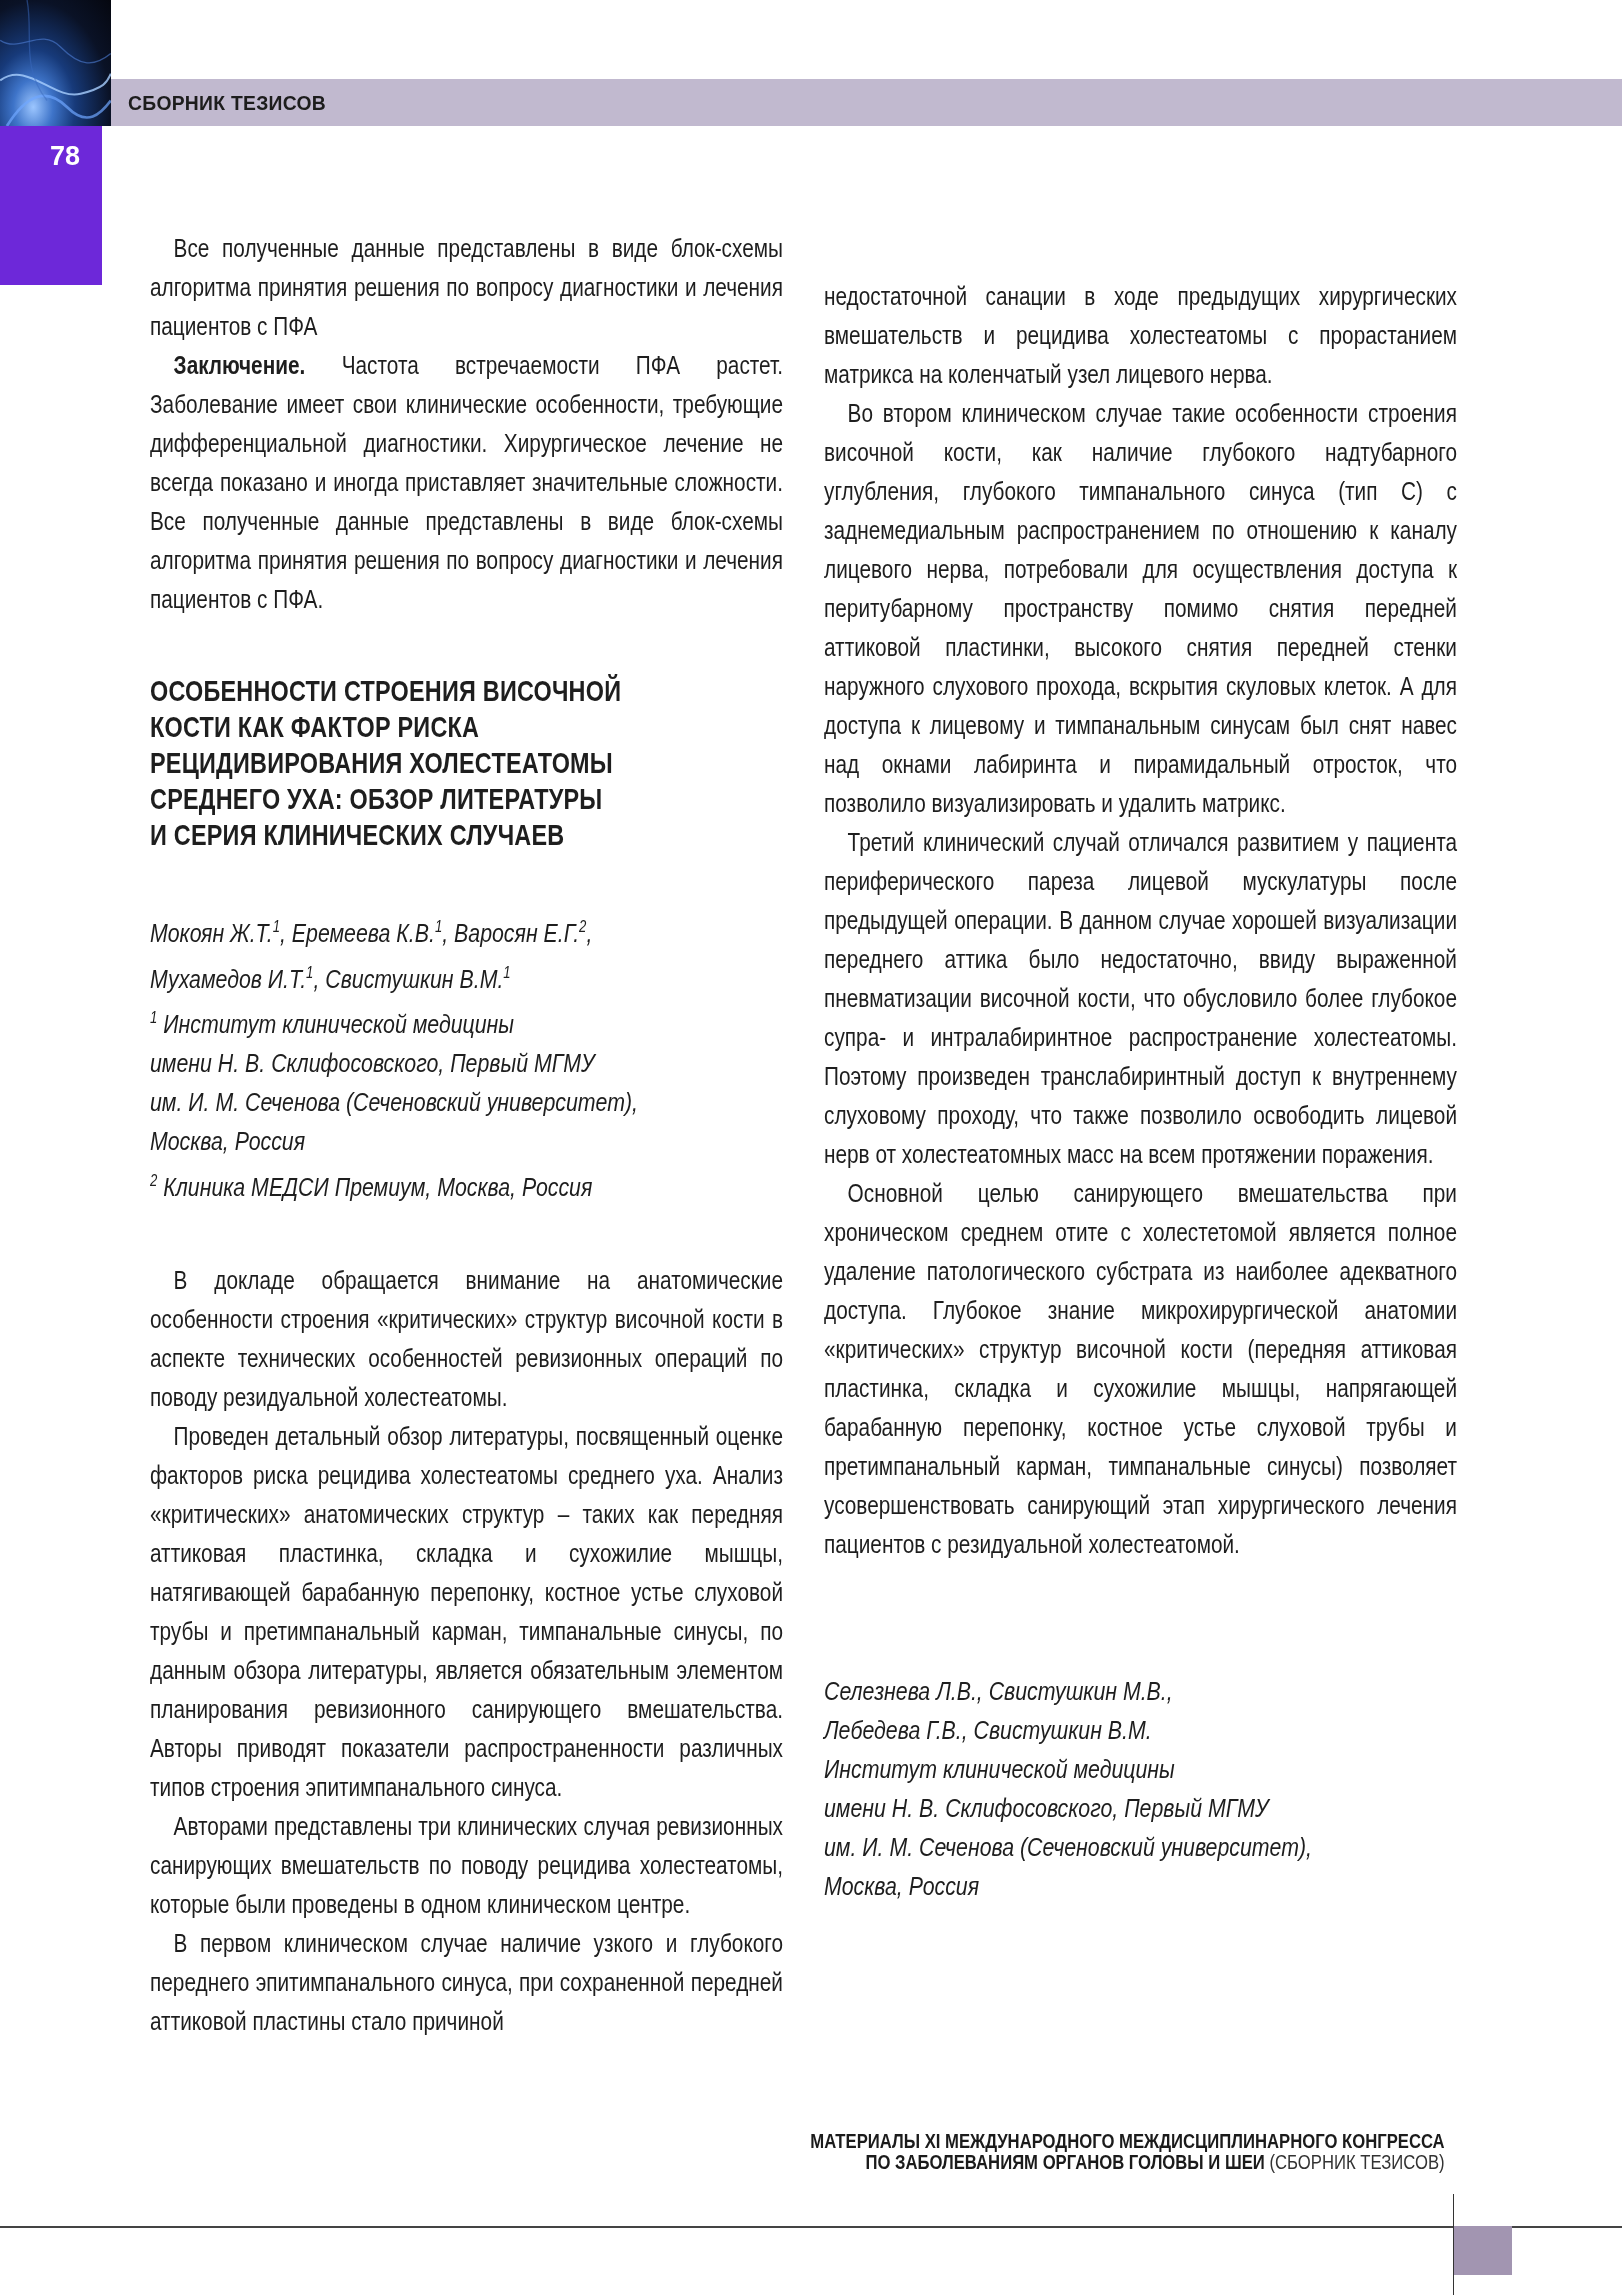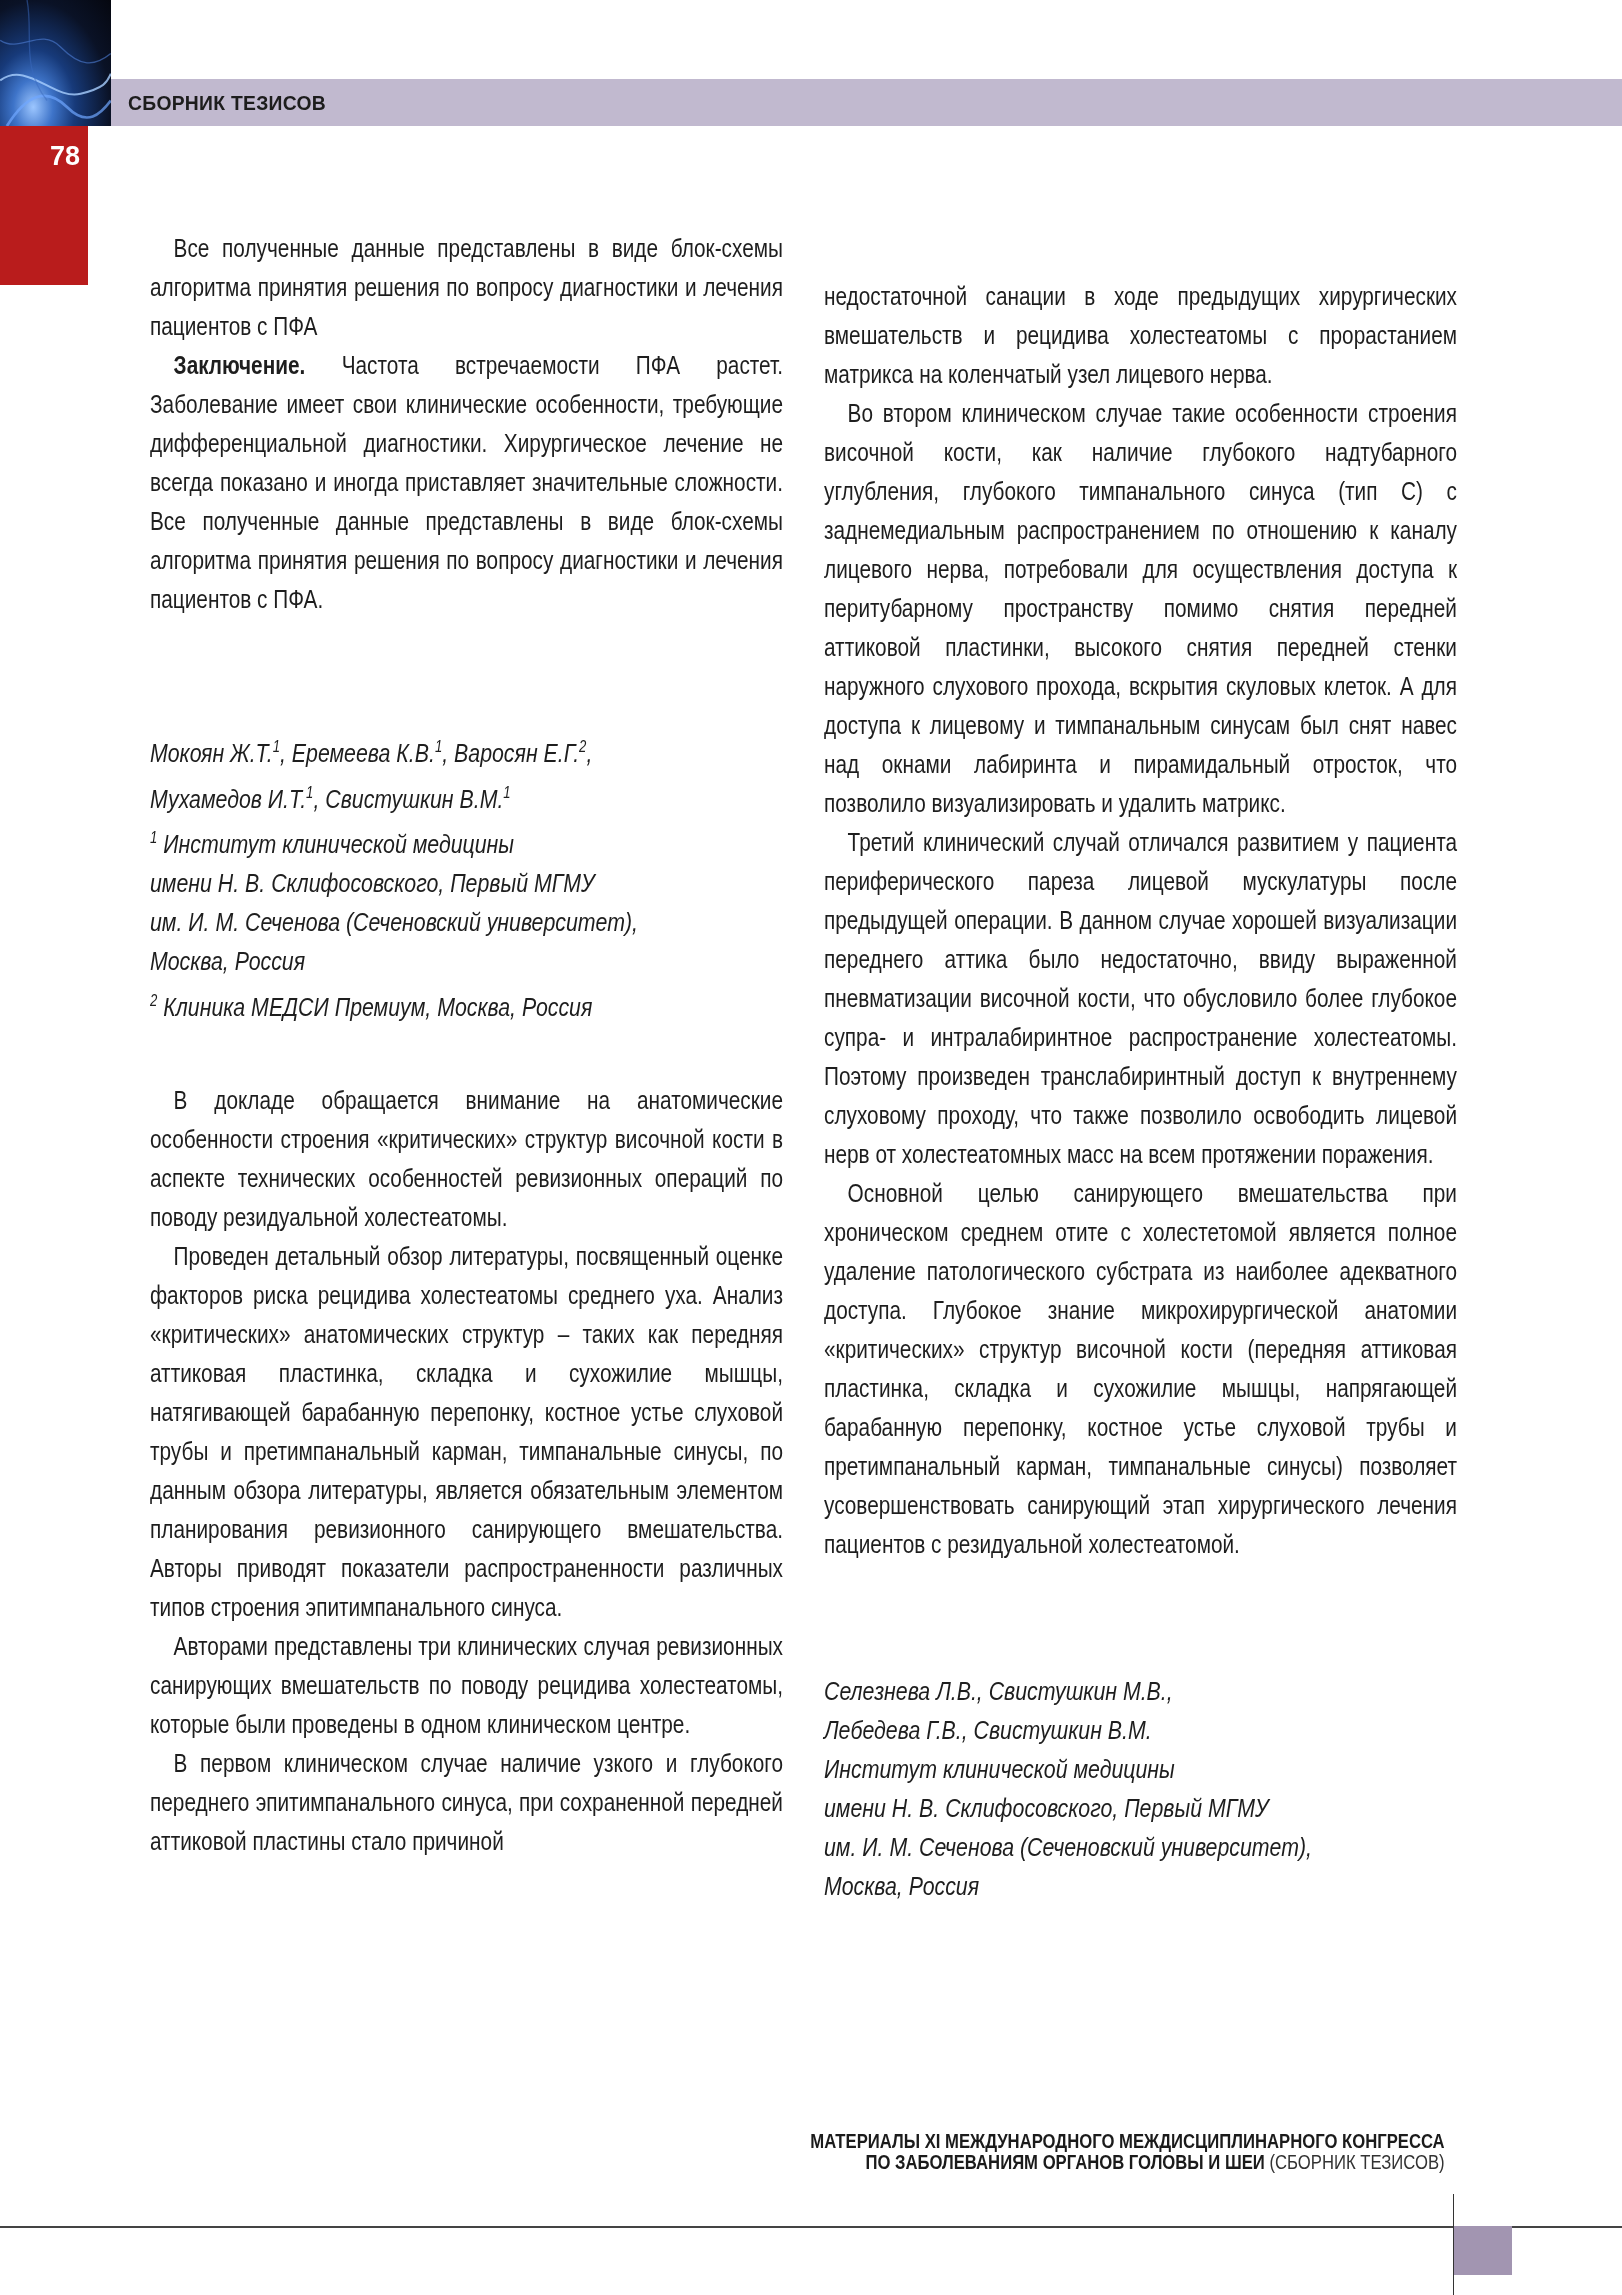--- a/index.html
+++ b/index.html
@@ -2,21 +2,21 @@
 <html style="font-size:10.7px"><head>
 <meta charset="utf-8">
 <style>
   html,body{margin:0;padding:0;background:#fff;}
   body{width:1623px;height:2295px;position:relative;overflow:hidden;font-family:"Liberation Sans",sans-serif;color:#1e1e1e;}
   .corner-img{position:absolute;left:0;top:0;width:111px;height:126px;
     background:radial-gradient(ellipse at 30% 85%,#9cc6ff 0%,#3e74c9 18%,#173a7a 38%,#0a1226 70%,#05070f 100%);}
   .corner-img svg{position:absolute;left:0;top:0}
   .header-bar{position:absolute;left:111px;top:79px;width:1512px;height:47px;background:#c1b9cf;}
   .header-title{position:absolute;left:17.4px;top:12px;font-size:21px;font-weight:bold;letter-spacing:0.3px;color:#1d1d1d;transform:scaleX(0.92);transform-origin:left;}
-  .side-bar{position:absolute;left:0;top:126px;width:88px;height:159px;background:#b91c1c;}
+  .side-bar{position:absolute;left:0;top:126px;width:102px;height:159px;background:#6d28d9;}
   .page-num{position:absolute;left:0;width:80px;text-align:right;top:14.7px;font-size:27px;font-weight:bold;color:#fff;}
   .col{position:absolute;top:229px;width:633px;font-size:26px;line-height:39px;}
   .col-left{left:150px;}
   .col-right{left:824px;margin-top:48px;}
   .p{text-align:justify;text-align-last:left;margin:0;transform:scaleX(0.80);transform-origin:left;width:125%;}
   .ind{text-indent:29.5px;}
   .b{font-weight:bold;}
   .h{font-weight:bold;font-size:30px;line-height:36px;text-transform:uppercase;transform:scaleX(0.78);transform-origin:left;width:128%;margin:0;letter-spacing:0.3px;}
   .it{font-style:italic;margin:0;transform:scaleX(0.82);transform-origin:left;width:122%;}
   .it sup{font-size:16px;}
@@ -45,20 +45,27 @@
 
 <div class="side-bar">
   <div class="page-num">78</div>
 </div>
 
 <div class="col col-left">
   <p class="p ind">Все полученные данные представлены в виде блок-схемы алгоритма принятия решения по вопросу диагностики и лечения пациентов с ПФА</p>
   <p class="p ind"><span class="b">Заключение.</span><span> Частота встречаемости ПФА растет. Заболевание имеет свои клинические особенности, требующие дифференциальной диагностики. Хирургическое лечение не всегда показано и иногда приставляет значительные сложности. Все полученные данные представлены в виде блок-схемы алгоритма принятия решения по вопросу диагностики и лечения пациентов с ПФА.</span></p>
 
   <div class="gap-l"></div>
+  <div>
+    <p class="h">ОСОБЕННОСТИ СТРОЕНИЯ ВИСОЧНОЙ</p>
+    <p class="h">КОСТИ КАК ФАКТОР РИСКА</p>
+    <p class="h">РЕЦИДИВИРОВАНИЯ ХОЛЕСТЕАТОМЫ</p>
+    <p class="h">СРЕДНЕГО УХА: ОБЗОР ЛИТЕРАТУРЫ</p>
+    <p class="h">И СЕРИЯ КЛИНИЧЕСКИХ СЛУЧАЕВ</p>
+  </div>
   <div class="gap-l"></div>
 
   <div>
     <p class="it">
       <span>Мокоян Ж.Т.</span><sup>1</sup><span>, </span><span>Еремеева К.В.</span><sup>1</sup><span>, </span><span>Варосян Е.Г.</span><sup>2</sup><span>,</span>
     </p>
     <p class="it">
       <span>Мухамедов И.Т.</span><sup>1</sup><span>, </span><span>Свистушкин В.М.</span><sup>1</sup>
     </p>
     <p class="it"><sup>1</sup> <span>Институт клинической медицины</span></p>

